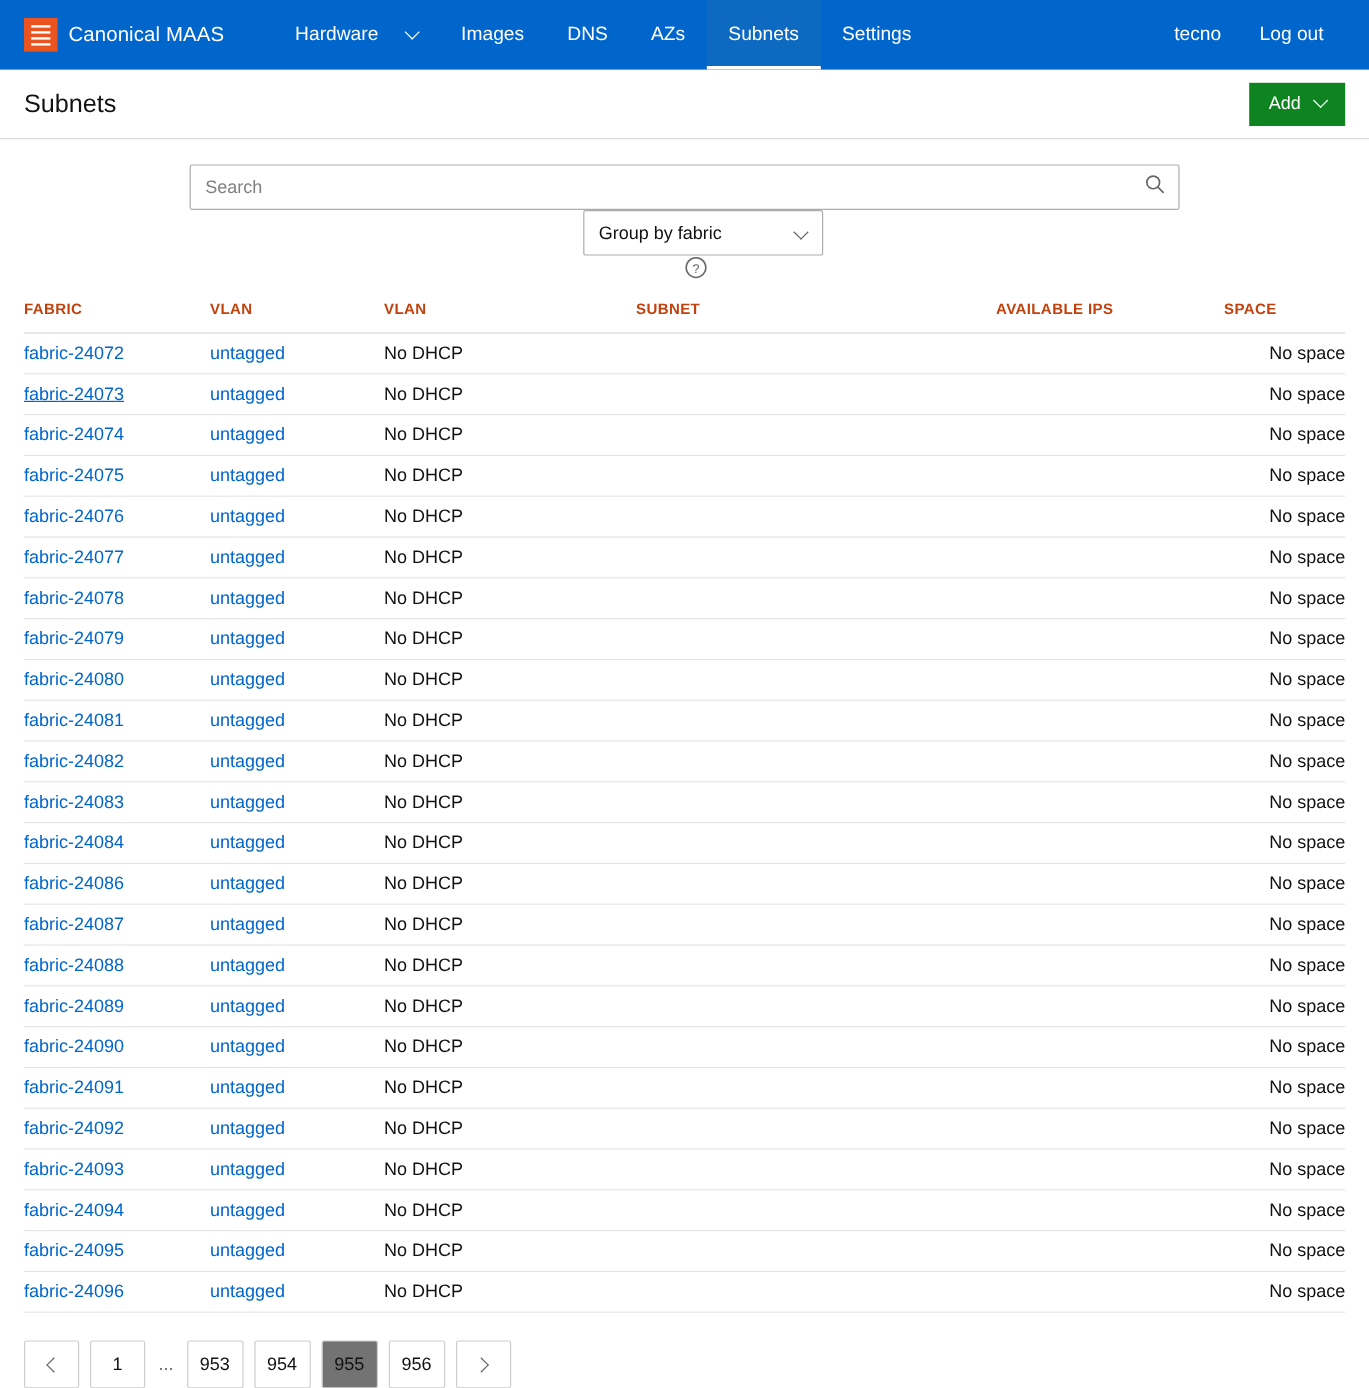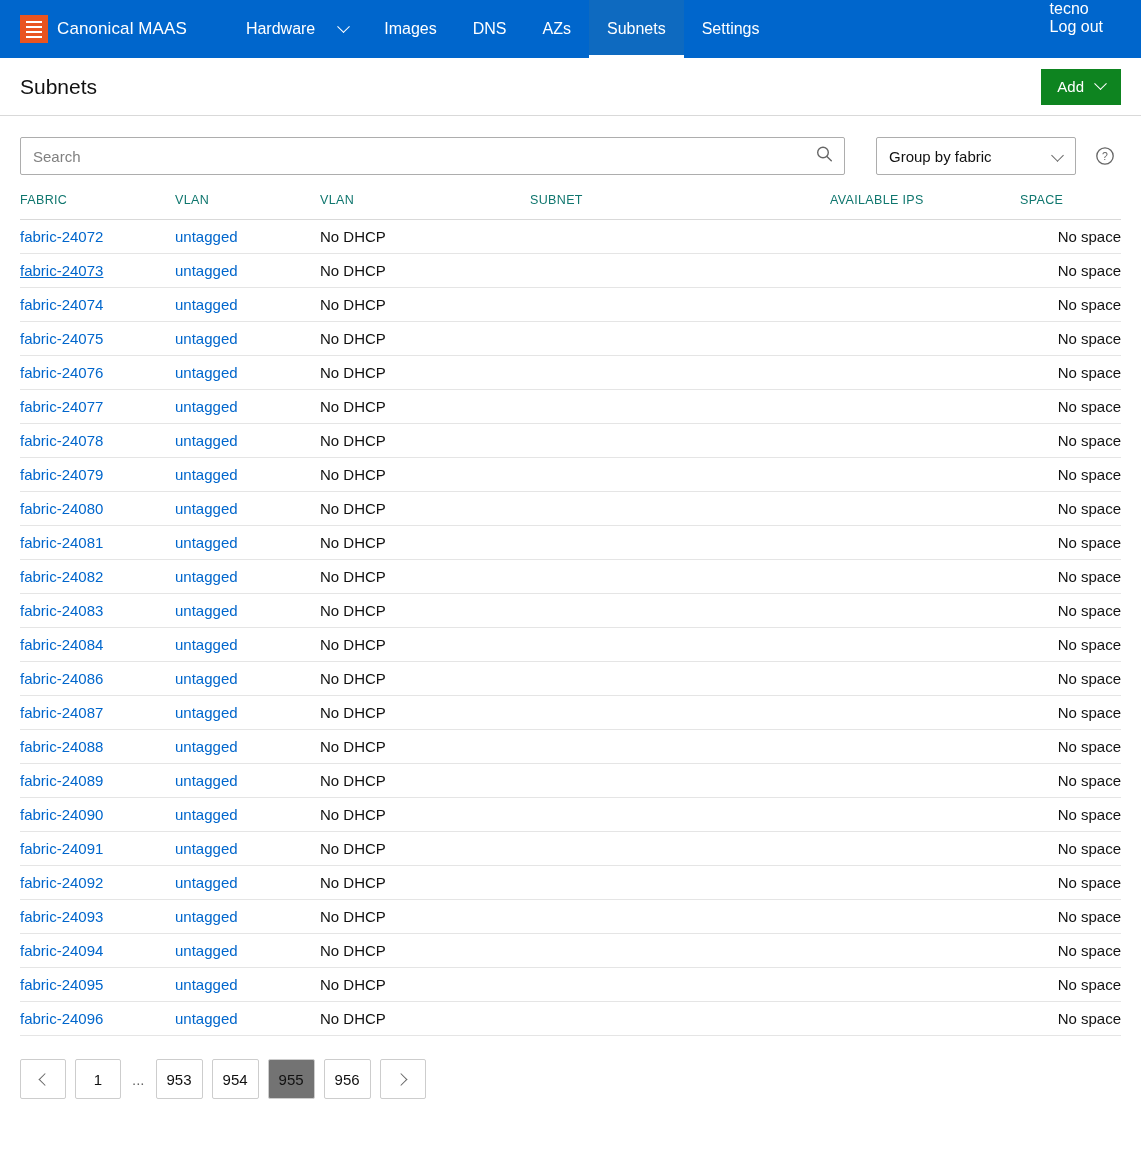--- a/index.html
+++ b/index.html
@@ -85,21 +85,20 @@
     border-right: 1.6px solid #ffffff;
     border-bottom: 1.6px solid #ffffff;
     transform: rotate(45deg) translate(-2px,-2px);
   }
 
   .nav-right {
     margin-left: auto;
     display: flex;
     align-items: stretch;
     padding-right: 22px;
-    flex-direction: column;
   }
   .nav-right .nav-item { padding: 0 16px; }
 
   
   .page-header {
     height: 58px;
     border-bottom: 1px solid #d9d9d9;
     display: flex;
     align-items: center;
     padding: 0 20px;
@@ -129,20 +128,21 @@
     border-bottom-width: 1.6px;
     width: 9px; height: 9px;
   }
 
   
   .controls {
     display: flex;
     align-items: center;
     padding: 21px 20px 0 20px;
     gap: 0;
+    flex-direction: column;
   }
   .search-wrap {
     position: relative;
     width: 825px;
     flex: 0 0 auto;
   }
   .search-input {
     width: 100%;
     height: 38px;
     border: 1px solid #adadad;
@@ -205,22 +205,22 @@
   .table-zone { padding: 0 20px; }
   table.subnets {
     width: 100%;
     border-collapse: collapse;
     table-layout: fixed;
     margin-top: 18px;
   }
   table.subnets th {
     text-align: left;
     font-size: 12.5px;
-    font-weight: 400;
-    color: #0f766e;
+    font-weight: 700;
+    color: #c2410c;
     letter-spacing: 0.35px;
     padding: 0 0 12px 0;
     border-bottom: 1px solid #d9d9d9;
     vertical-align: bottom;
   }
   table.subnets td {
     font-size: 15px;
     font-weight: 300;
     color: #111111;
     padding: 7px 0 7px 0;

